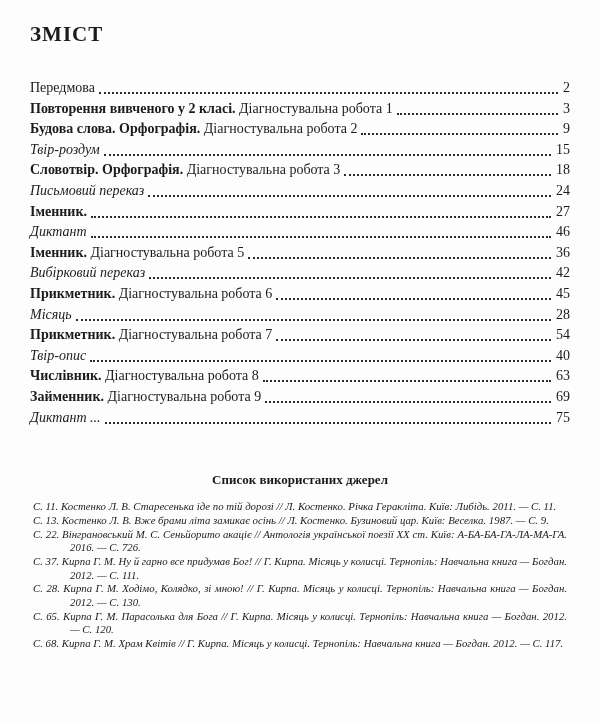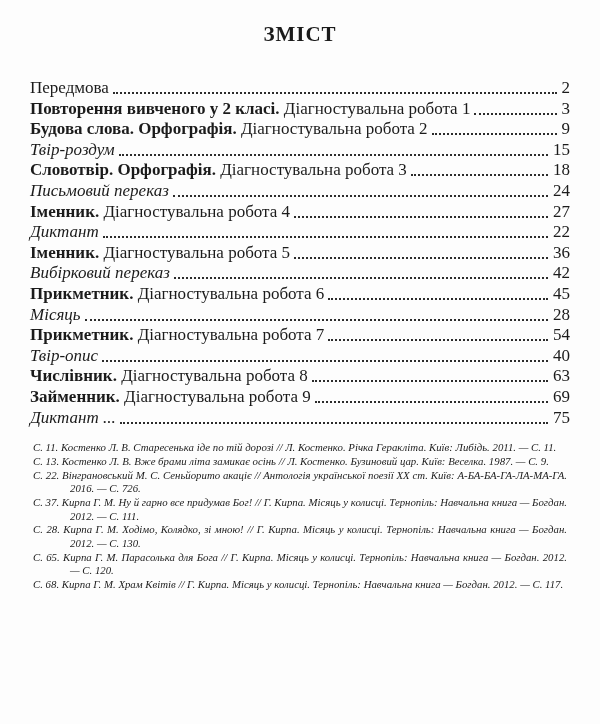--- a/index.html
+++ b/index.html
@@ -13,33 +13,32 @@
     overflow: hidden;
     font-family: "Liberation Serif", "DejaVu Serif", serif;
     color: #1b1b1b;
     background: #fdfdfd;
   }
   .page {
     padding: 0 30px;
   }
   .page-title {
     margin: 22px 0 0 0;
-    text-align: center;
     font-size: 21px;
     line-height: 24px;
     font-weight: bold;
     letter-spacing: 1px;
   }
   .toc {
     margin-top: 32px;
   }
   .toc-row {
     display: flex;
     align-items: flex-start;
-    font-size: 17px;
+    font-size: 14px;
     line-height: 20.6px;
     white-space: nowrap;
   }
   .toc-title.bold { font-weight: bold; }
   .toc-title.italic { font-style: italic; }
   .toc-suffix { }
   .dots {
     flex: 1 1 auto;
     min-width: 8px;
     align-self: flex-end;
@@ -105,28 +104,27 @@
         <span class="dots"></span>
         <span class="toc-page">18</span>
       </div>
       <div class="toc-row">
         <span class="toc-title italic">Письмовий переказ</span>
         <span class="dots"></span>
         <span class="toc-page">24</span>
       </div>
       <div class="toc-row">
         <span class="toc-title bold">Іменник.</span>
-        <span class="toc-suffix">&nbsp;Діагностувальна робота 4</span>
         <span class="dots"></span>
         <span class="toc-page">27</span>
       </div>
       <div class="toc-row">
         <span class="toc-title italic">Диктант</span>
         <span class="dots"></span>
-        <span class="toc-page">22</span>
+        <span class="toc-page">46</span>
       </div>
       <div class="toc-row">
         <span class="toc-title bold">Іменник.</span>
         <span class="toc-suffix">&nbsp;Діагностувальна робота 5</span>
         <span class="dots"></span>
         <span class="toc-page">36</span>
       </div>
       <div class="toc-row">
         <span class="toc-title italic">Вибірковий переказ</span>
         <span class="dots"></span>
@@ -166,20 +164,21 @@
         <span class="dots"></span>
         <span class="toc-page">69</span>
       </div>
       <div class="toc-row">
         <span class="toc-title italic">Диктант ...</span>
         <span class="dots"></span>
         <span class="toc-page">75</span>
       </div>
     </div>
 
+  <h2 class="sources-heading">Список використаних джерел</h2>
 
   <div class="refs" id="refs">
       <div class="ref">С. 11. Костенко Л. В. Старесенька іде по тій дорозі // Л. Костенко. Річка Геракліта. Київ: Либідь. 2011. — С. 11.</div>
       <div class="ref">С. 13. Костенко Л. В. Вже брами літа замикає осінь // Л. Костенко. Бузиновий цар. Київ: Веселка. 1987. — С. 9.</div>
       <div class="ref">С. 22. Вінграновський М. С. Сеньйорито акаціє // Антологія української поезії XX ст. Київ: А-БА-БА-ГА-ЛА-МА-ГА. 2016. — С. 726.</div>
       <div class="ref">С. 37. Кирпа Г. М. Ну й гарно все придумав Бог! // Г. Кирпа. Місяць у колисці. Тернопіль: Навчальна книга — Богдан. 2012. — С. 111.</div>
       <div class="ref">С. 28. Кирпа Г. М. Ходімо, Колядко, зі мною! // Г. Кирпа. Місяць у колисці. Тернопіль: Навчальна книга — Богдан. 2012. — С. 130.</div>
       <div class="ref">С. 65. Кирпа Г. М. Парасолька для Бога // Г. Кирпа. Місяць у колисці. Тернопіль: Навчальна книга — Богдан. 2012. — С. 120.</div>
       <div class="ref">С. 68. Кирпа Г. М. Храм Квітів // Г. Кирпа. Місяць у колисці. Тернопіль: Навчальна книга — Богдан. 2012. — С. 117.</div>
     </div>

